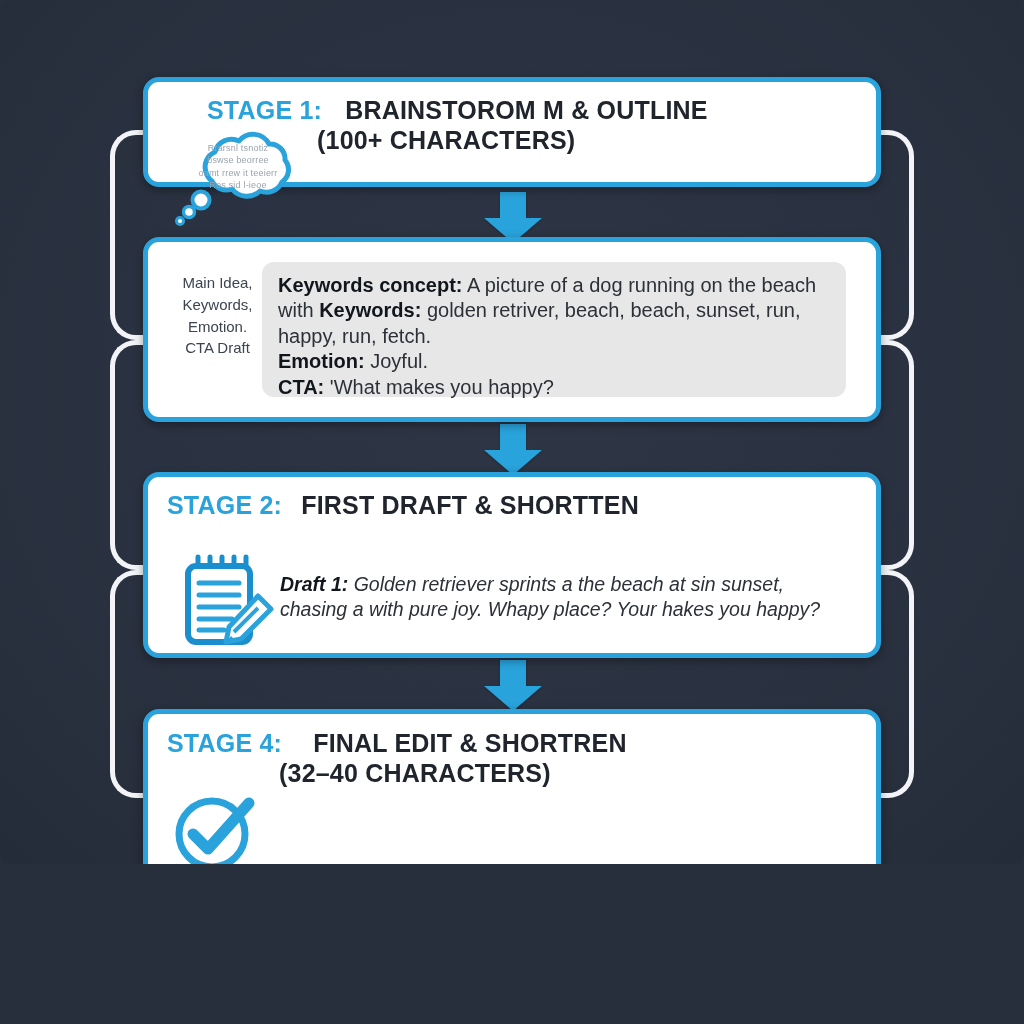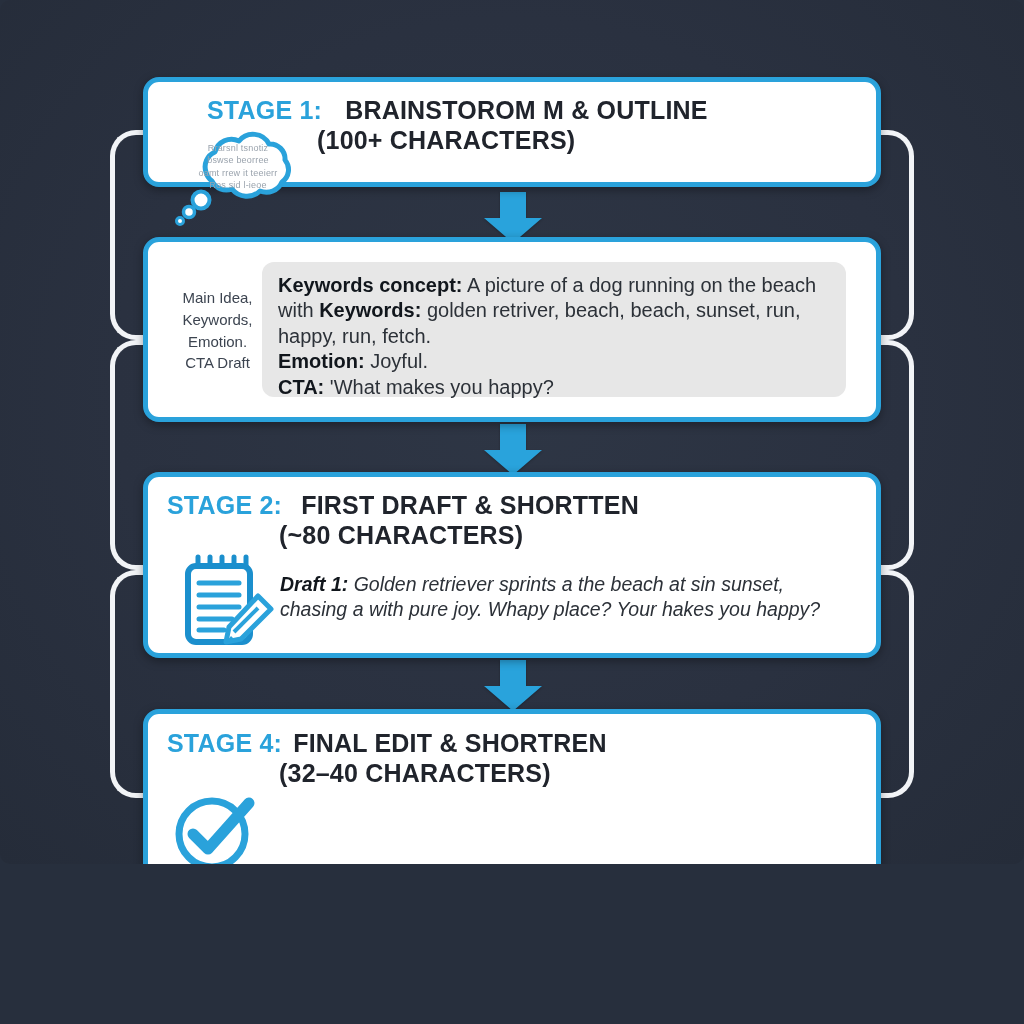--- a/index.html
+++ b/index.html
@@ -171,42 +171,41 @@
     <div class="bubble-text" style="top:14px; padding:0 26px; box-sizing:border-box;">
       <span>Rrarsnl tsnotiz</span><br>
       <span>bswse beorree</span><br>
       <span>oamt rrew it teeierr</span><br>
       <span>Ros sid l-ieoe</span>
     </div>
   </div>
 
   <div class="card" style="left:143px; top:237px; width:738px; height:185px;"></div>
 
-  <div class="side-label" style="left:165px; top:287px; width:105px;">
+  <div class="side-label" style="left:165px; top:272px; width:105px;">
     <span>Main Idea,</span><br>
     <span>Keywords,</span><br>
     <span>Emotion.</span><br>
     <span>CTA Draft</span>
   </div>
 
   <div class="gray-box" style="left:262px; top:262px; width:584px; height:135px;"></div>
 
   <div class="body-text" style="left:278px; top:273px; width:560px; font-size:20px; line-height:1.27;">
     <b>Keywords concept:</b><span> A picture of a dog running on the beach with </span><b>Keywords:</b><span> golden retriver, beach, beach, sunset, run, happy, run, fetch.</span><br>
     <b>Emotion:</b><span> Joyful.</span><br>
     <b>CTA:</b><span> 'What makes you happy?</span>
   </div>
 
   <div class="card" style="left:143px; top:472px; width:738px; height:186px;"></div>
 
   <div class="stage-head" style="left:167px; top:490px; width:700px; font-size:25px;">
     <span class="stage-no">STAGE 2:</span>
     <span class="stage-title" style="margin-left:12px;">FIRST DRAFT &amp; SHORTTEN</span>
     <br>
-    <span class="stage-title" style="margin-left:112px;">(~80 CHARACTERS)</span>
   </div>
 
   <svg class="icon" style="left:172px; top:552px; width:106px; height:104px;" viewBox="0 0 106 104">
     <rect x="16" y="14" width="62" height="76" rx="8" fill="#ffffff" stroke="#1b8fcd" stroke-width="6"></rect>
     <g stroke="#2aa2db" stroke-width="5" stroke-linecap="round">
       <line x1="27" y1="31" x2="67" y2="31"></line>
       <line x1="27" y1="43" x2="67" y2="43"></line>
       <line x1="27" y1="55" x2="67" y2="55"></line>
       <line x1="27" y1="67" x2="60" y2="67"></line>
       <line x1="27" y1="78" x2="52" y2="78"></line>
@@ -226,21 +225,21 @@
   </svg>
 
   <div class="body-text" style="left:280px; top:572px; width:570px;font-style:italic;">
     <b>Draft 1:</b><span> Golden retriever sprints a the beach at sin sunset, chasing a with pure joy. Whapy place? Your hakes you happy?</span>
   </div>
 
   <div class="card" style="left:143px; top:709px; width:738px; height:181px;"></div>
 
   <div class="stage-head" style="left:167px; top:728px; width:700px; font-size:25px;">
     <span class="stage-no">STAGE 4:</span>
-    <span class="stage-title" style="margin-left:4px;">FINAL EDIT &amp; SHORTREN</span>
+    <span class="stage-title" style="margin-left:24px;">FINAL EDIT &amp; SHORTREN</span>
     <br>
     <span class="stage-title" style="margin-left:112px;">(32–40 CHARACTERS)</span>
   </div>
 
   <svg class="icon" style="left:173px; top:791px; width:82px; height:82px;" viewBox="0 0 82 82">
     <circle cx="39" cy="43" r="33" fill="none" stroke="#2aa2db" stroke-width="7"></circle>
     <path d="M20 43 L35 58 L76 12" fill="none" stroke="#2aa2db" stroke-width="11" stroke-linecap="round" stroke-linejoin="round"></path>
   </svg>
 
 

